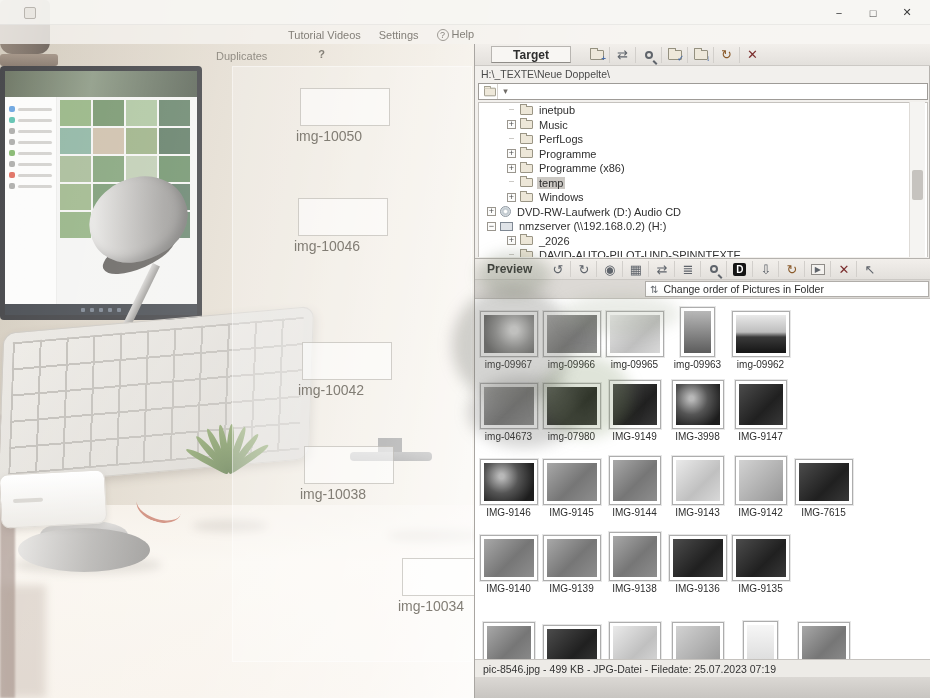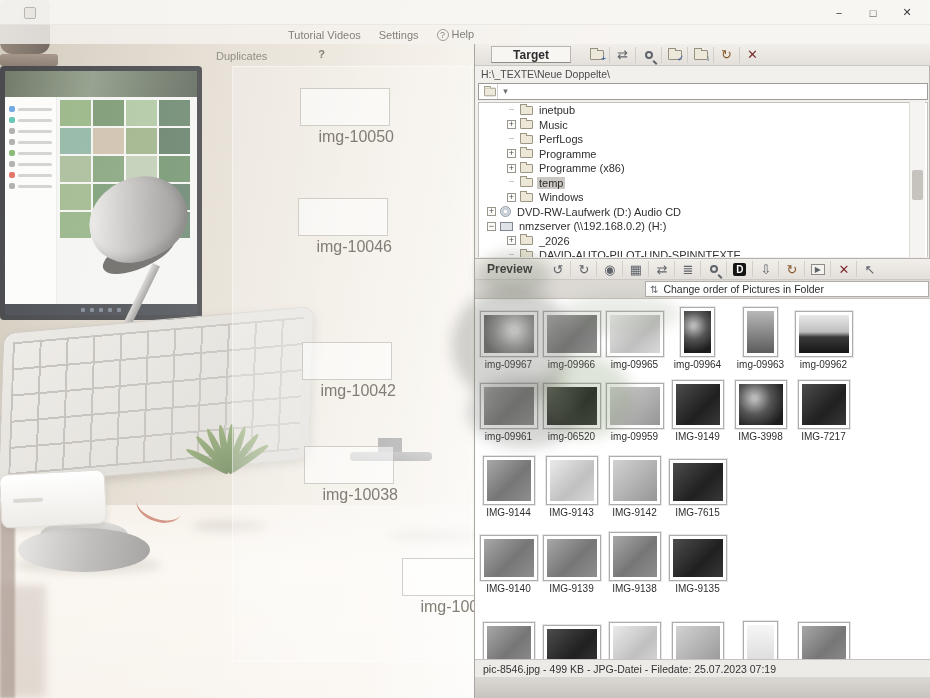--- a/index.html
+++ b/index.html
@@ -50,21 +50,21 @@
   #drive{left:388px;top:480px;width:106px;height:54px;border-radius:9px;border:1px solid #d7d3cc;background:linear-gradient(#ffffff,#e8e5df);transform:rotate(-3deg);box-shadow:0 3px 6px rgba(80,70,60,.18);}
   #drive-slot{position:absolute;left:12px;top:24px;width:30px;height:4px;border-radius:2px;background:#cfccc6;}
 
   
   #overlay{position:absolute;inset:0;background:linear-gradient(100deg,rgba(255,255,255,.22) 0%,rgba(255,255,255,.34) 30%,rgba(255,255,255,.55) 46%,rgba(255,255,255,.8) 56%,rgba(255,255,255,.88) 62%);}
 
   
   #ghost{position:absolute;inset:0;}
   #ghost-panel{position:absolute;left:232px;top:66px;width:240px;height:596px;background:rgba(255,255,255,.26);border:1px solid rgba(255,255,255,.45);}
   .ghost-cell{position:absolute;background:rgba(255,255,255,.55);border:1px solid rgba(158,153,144,.45);}
-  .ghost-label{position:absolute;font-size:16px;color:rgba(116,112,103,.9);text-align:right;}
+  .ghost-label{position:absolute;font-size:14px;color:rgba(116,112,103,.9);text-align:left;}
   #dup-label{position:absolute;left:216px;top:50px;width:100px;font-size:11px;color:rgba(130,126,118,.85);}
   #help-q{position:absolute;left:314px;top:47px;width:15px;height:15px;border-radius:50%;color:rgba(120,116,108,.9);font-size:11px;font-weight:bold;text-align:center;line-height:15px;}
 
   
   #titlebar{position:absolute;left:0;top:0;width:930px;height:25px;background:rgba(247,245,242,.95);border-bottom:1px solid rgba(0,0,0,.05);z-index:8;}
   #app-icon{position:absolute;left:24px;top:7px;width:12px;height:12px;border:1px solid #b9b5af;border-radius:2px;background:#e9e6e1;}
   #win-controls{position:absolute;right:6px;top:0;height:25px;display:flex;}
   .win-btn{width:34px;height:25px;display:flex;align-items:center;justify-content:center;font-size:11px;color:#3c3c3c;cursor:default;}
   #menubar{position:absolute;left:0;top:25px;width:930px;height:19px;background:rgba(245,243,239,.8);z-index:8;display:flex;align-items:center;}
   .menu-item{font-size:11px;color:#6f6b64;margin-right:18px;opacity:.85;}
@@ -476,78 +476,78 @@
             <div class="thumb-label">img-09966</div>
           </div>
           <div class="thumb-cell">
             <div class="frame">
               <div class="pic l tn-light"></div>
             </div>
             <div class="thumb-label">img-09965</div>
           </div>
           <div class="thumb-cell">
             <div class="frame">
-              <div class="pic p tn-darkmottle"></div>
-            </div>
-            <div class="thumb-label">img-09964</div>
-          </div>
-          <div class="thumb-cell">
-            <div class="frame">
               <div class="pic p tn-midgrad"></div>
             </div>
             <div class="thumb-label">img-09963</div>
           </div>
           <div class="thumb-cell">
             <div class="frame">
               <div class="pic l tn-sunset"></div>
             </div>
             <div class="thumb-label">img-09962</div>
           </div>
         </div>
         <div class="thumb-row" style="top: 78px;">
           <div class="thumb-cell">
             <div class="frame">
               <div class="pic l tn-mid"></div>
             </div>
-            <div class="thumb-label">img-09961</div>
+            <div class="thumb-label">img-04673</div>
           </div>
           <div class="thumb-cell">
             <div class="frame">
               <div class="pic l tn-dark"></div>
             </div>
-            <div class="thumb-label">img-06520</div>
-          </div>
-          <div class="thumb-cell">
-            <div class="frame">
-              <div class="pic l tn-midlight"></div>
-            </div>
-            <div class="thumb-label">img-09959</div>
+            <div class="thumb-label">img-07980</div>
           </div>
           <div class="thumb-cell">
             <div class="frame">
               <div class="pic s tn-dark"></div>
             </div>
             <div class="thumb-label">IMG-9149</div>
           </div>
           <div class="thumb-cell">
             <div class="frame">
               <div class="pic s tn-darkmottle"></div>
             </div>
             <div class="thumb-label">IMG-3998</div>
           </div>
           <div class="thumb-cell">
             <div class="frame">
               <div class="pic s tn-dark"></div>
             </div>
-            <div class="thumb-label">IMG-7217</div>
+            <div class="thumb-label">IMG-9147</div>
           </div>
         </div>
         <div class="thumb-row" style="top: 154px;">
           <div class="thumb-cell">
             <div class="frame">
+              <div class="pic l tn-darkmottle"></div>
+            </div>
+            <div class="thumb-label">IMG-9146</div>
+          </div>
+          <div class="thumb-cell">
+            <div class="frame">
+              <div class="pic l tn-mid"></div>
+            </div>
+            <div class="thumb-label">IMG-9145</div>
+          </div>
+          <div class="thumb-cell">
+            <div class="frame">
               <div class="pic s tn-mid"></div>
             </div>
             <div class="thumb-label">IMG-9144</div>
           </div>
           <div class="thumb-cell">
             <div class="frame">
               <div class="pic s tn-light"></div>
             </div>
             <div class="thumb-label">IMG-9143</div>
           </div>
@@ -575,20 +575,26 @@
             <div class="frame">
               <div class="pic l tn-mid"></div>
             </div>
             <div class="thumb-label">IMG-9139</div>
           </div>
           <div class="thumb-cell">
             <div class="frame">
               <div class="pic s tn-mid"></div>
             </div>
             <div class="thumb-label">IMG-9138</div>
+          </div>
+          <div class="thumb-cell">
+            <div class="frame">
+              <div class="pic l tn-dark"></div>
+            </div>
+            <div class="thumb-label">IMG-9136</div>
           </div>
           <div class="thumb-cell">
             <div class="frame">
               <div class="pic l tn-dark"></div>
             </div>
             <div class="thumb-label">IMG-9135</div>
           </div>
         </div>
         <div class="thumb-row" style="top: 306px;">
           <div class="thumb-cell">

